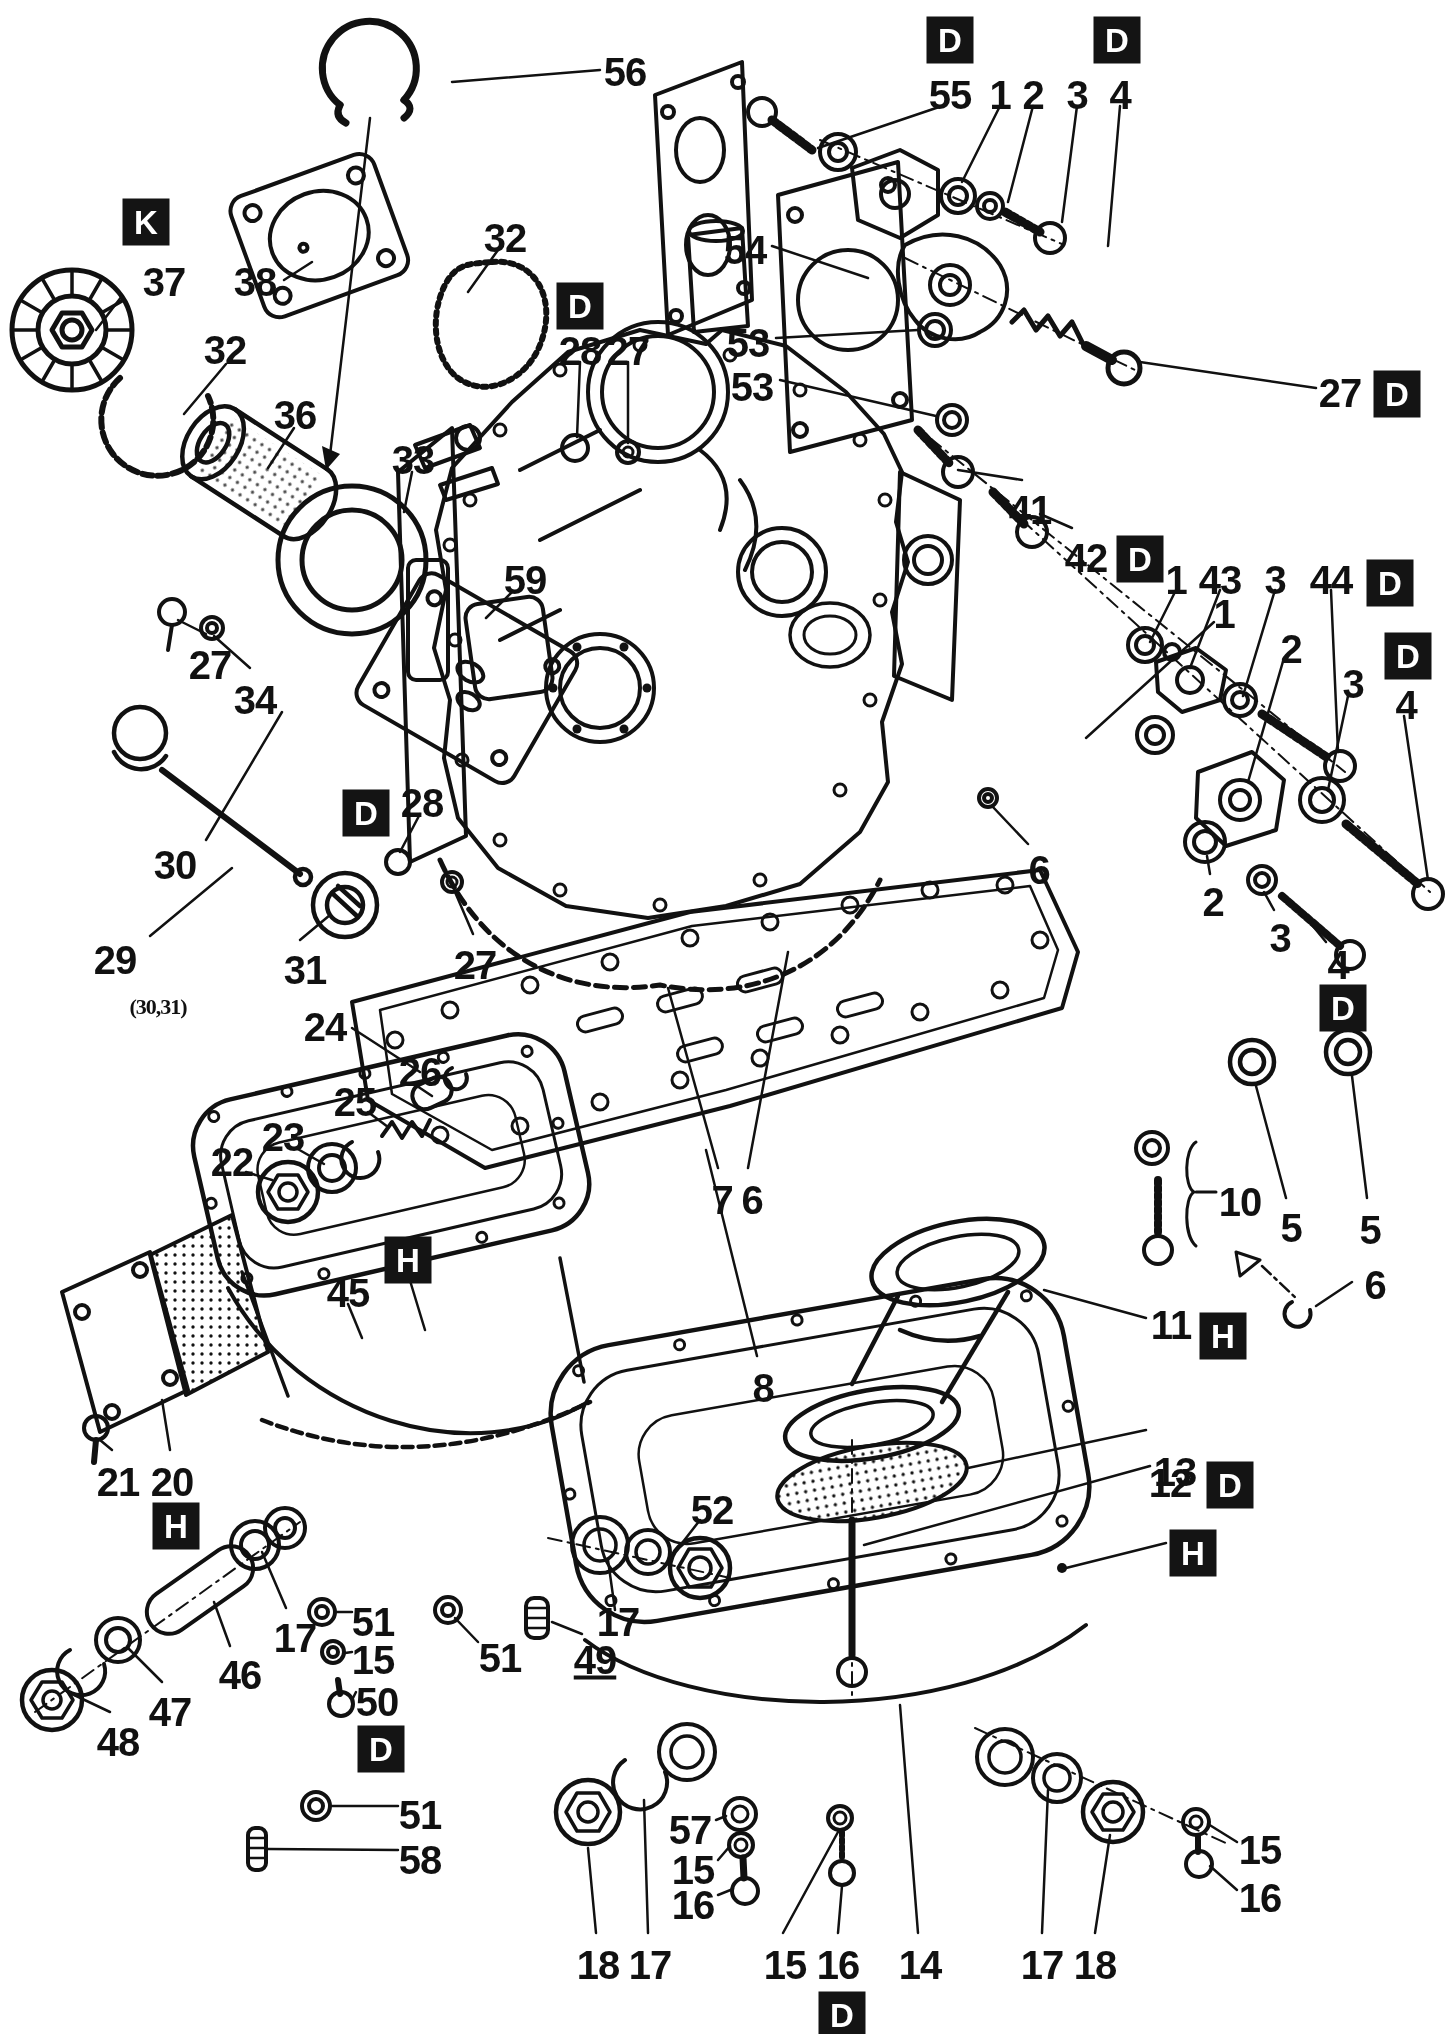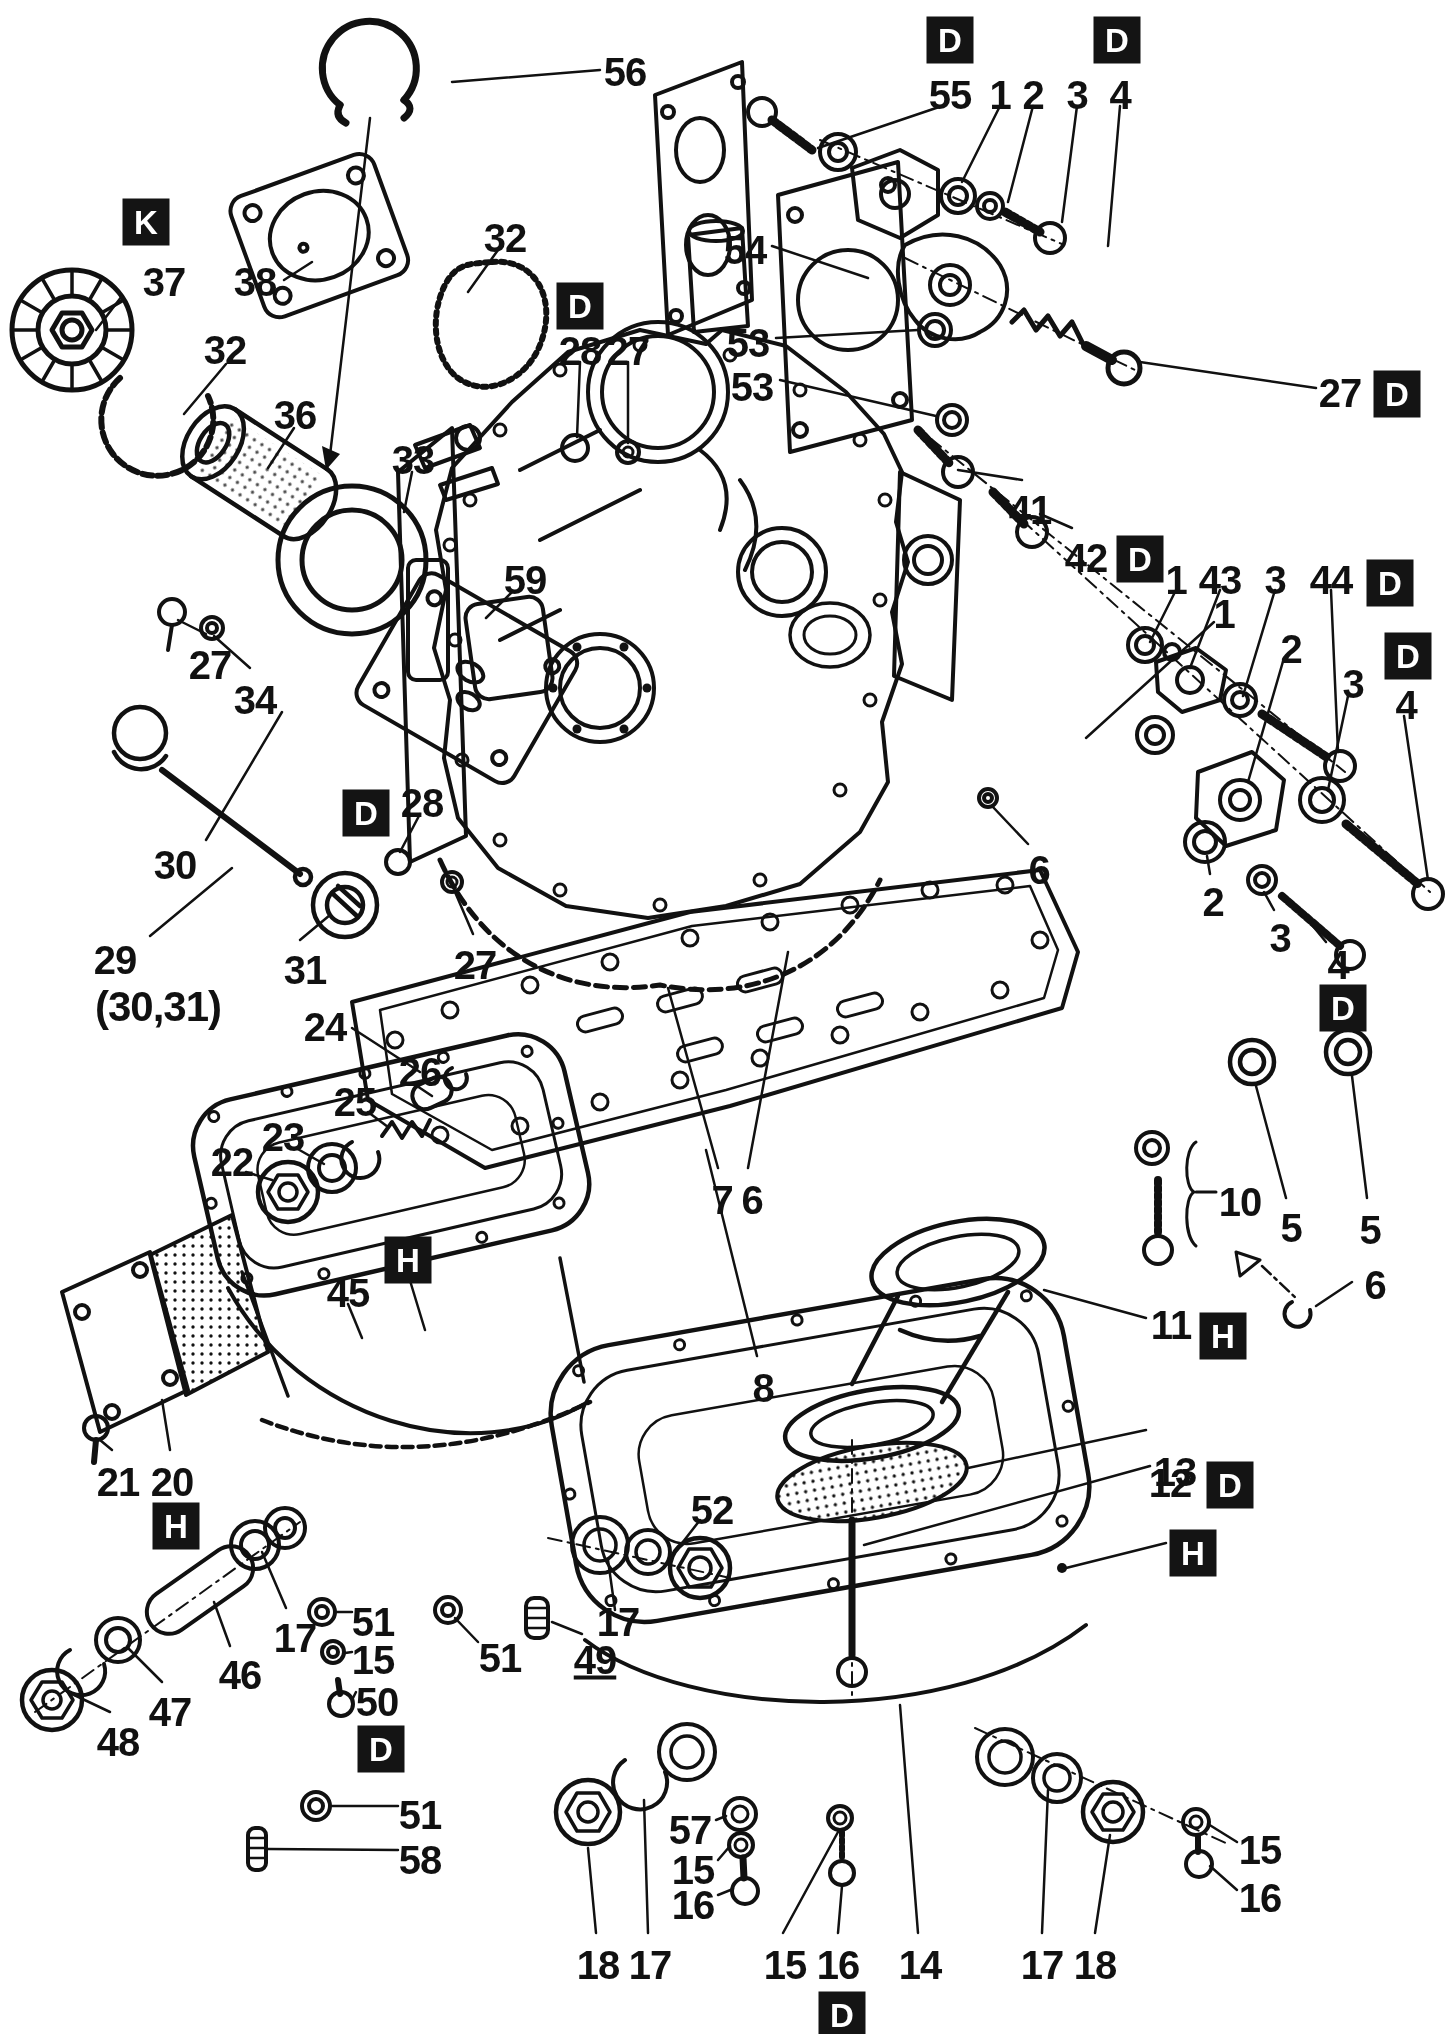--- a/index.html
+++ b/index.html
@@ -3,21 +3,21 @@
 <meta charset="utf-8">
 <style>
   html,body{margin:0;padding:0;background:#fff;}
   #page{position:relative;width:1445px;height:2034px;background:#ffffff;overflow:hidden;
         font-family:"Liberation Sans",sans-serif;}
   #art{position:absolute;left:0;top:0;}
   #art .ln{stroke:#111;fill:none;stroke-linecap:round;stroke-linejoin:round;}
   .callout{position:absolute;transform:translate(-50%,-50%);
            font:700 40px "Liberation Sans",sans-serif;color:#111;
            letter-spacing:-1px;white-space:nowrap;z-index:3;}
-  .callout.small{font-size:42px;}
+  .callout.small{font-size:22px;font-family:Liberation Serif, serif;}
   .letterbox{position:absolute;transform:translate(-50%,-50%);
              width:47px;height:47px;background:#141414;color:#fff;
              display:flex;align-items:center;justify-content:center;
              font:700 33px "Liberation Sans",sans-serif;z-index:3;}
 </style>
 </head>
 <body>
 
 <div id="page">
 

